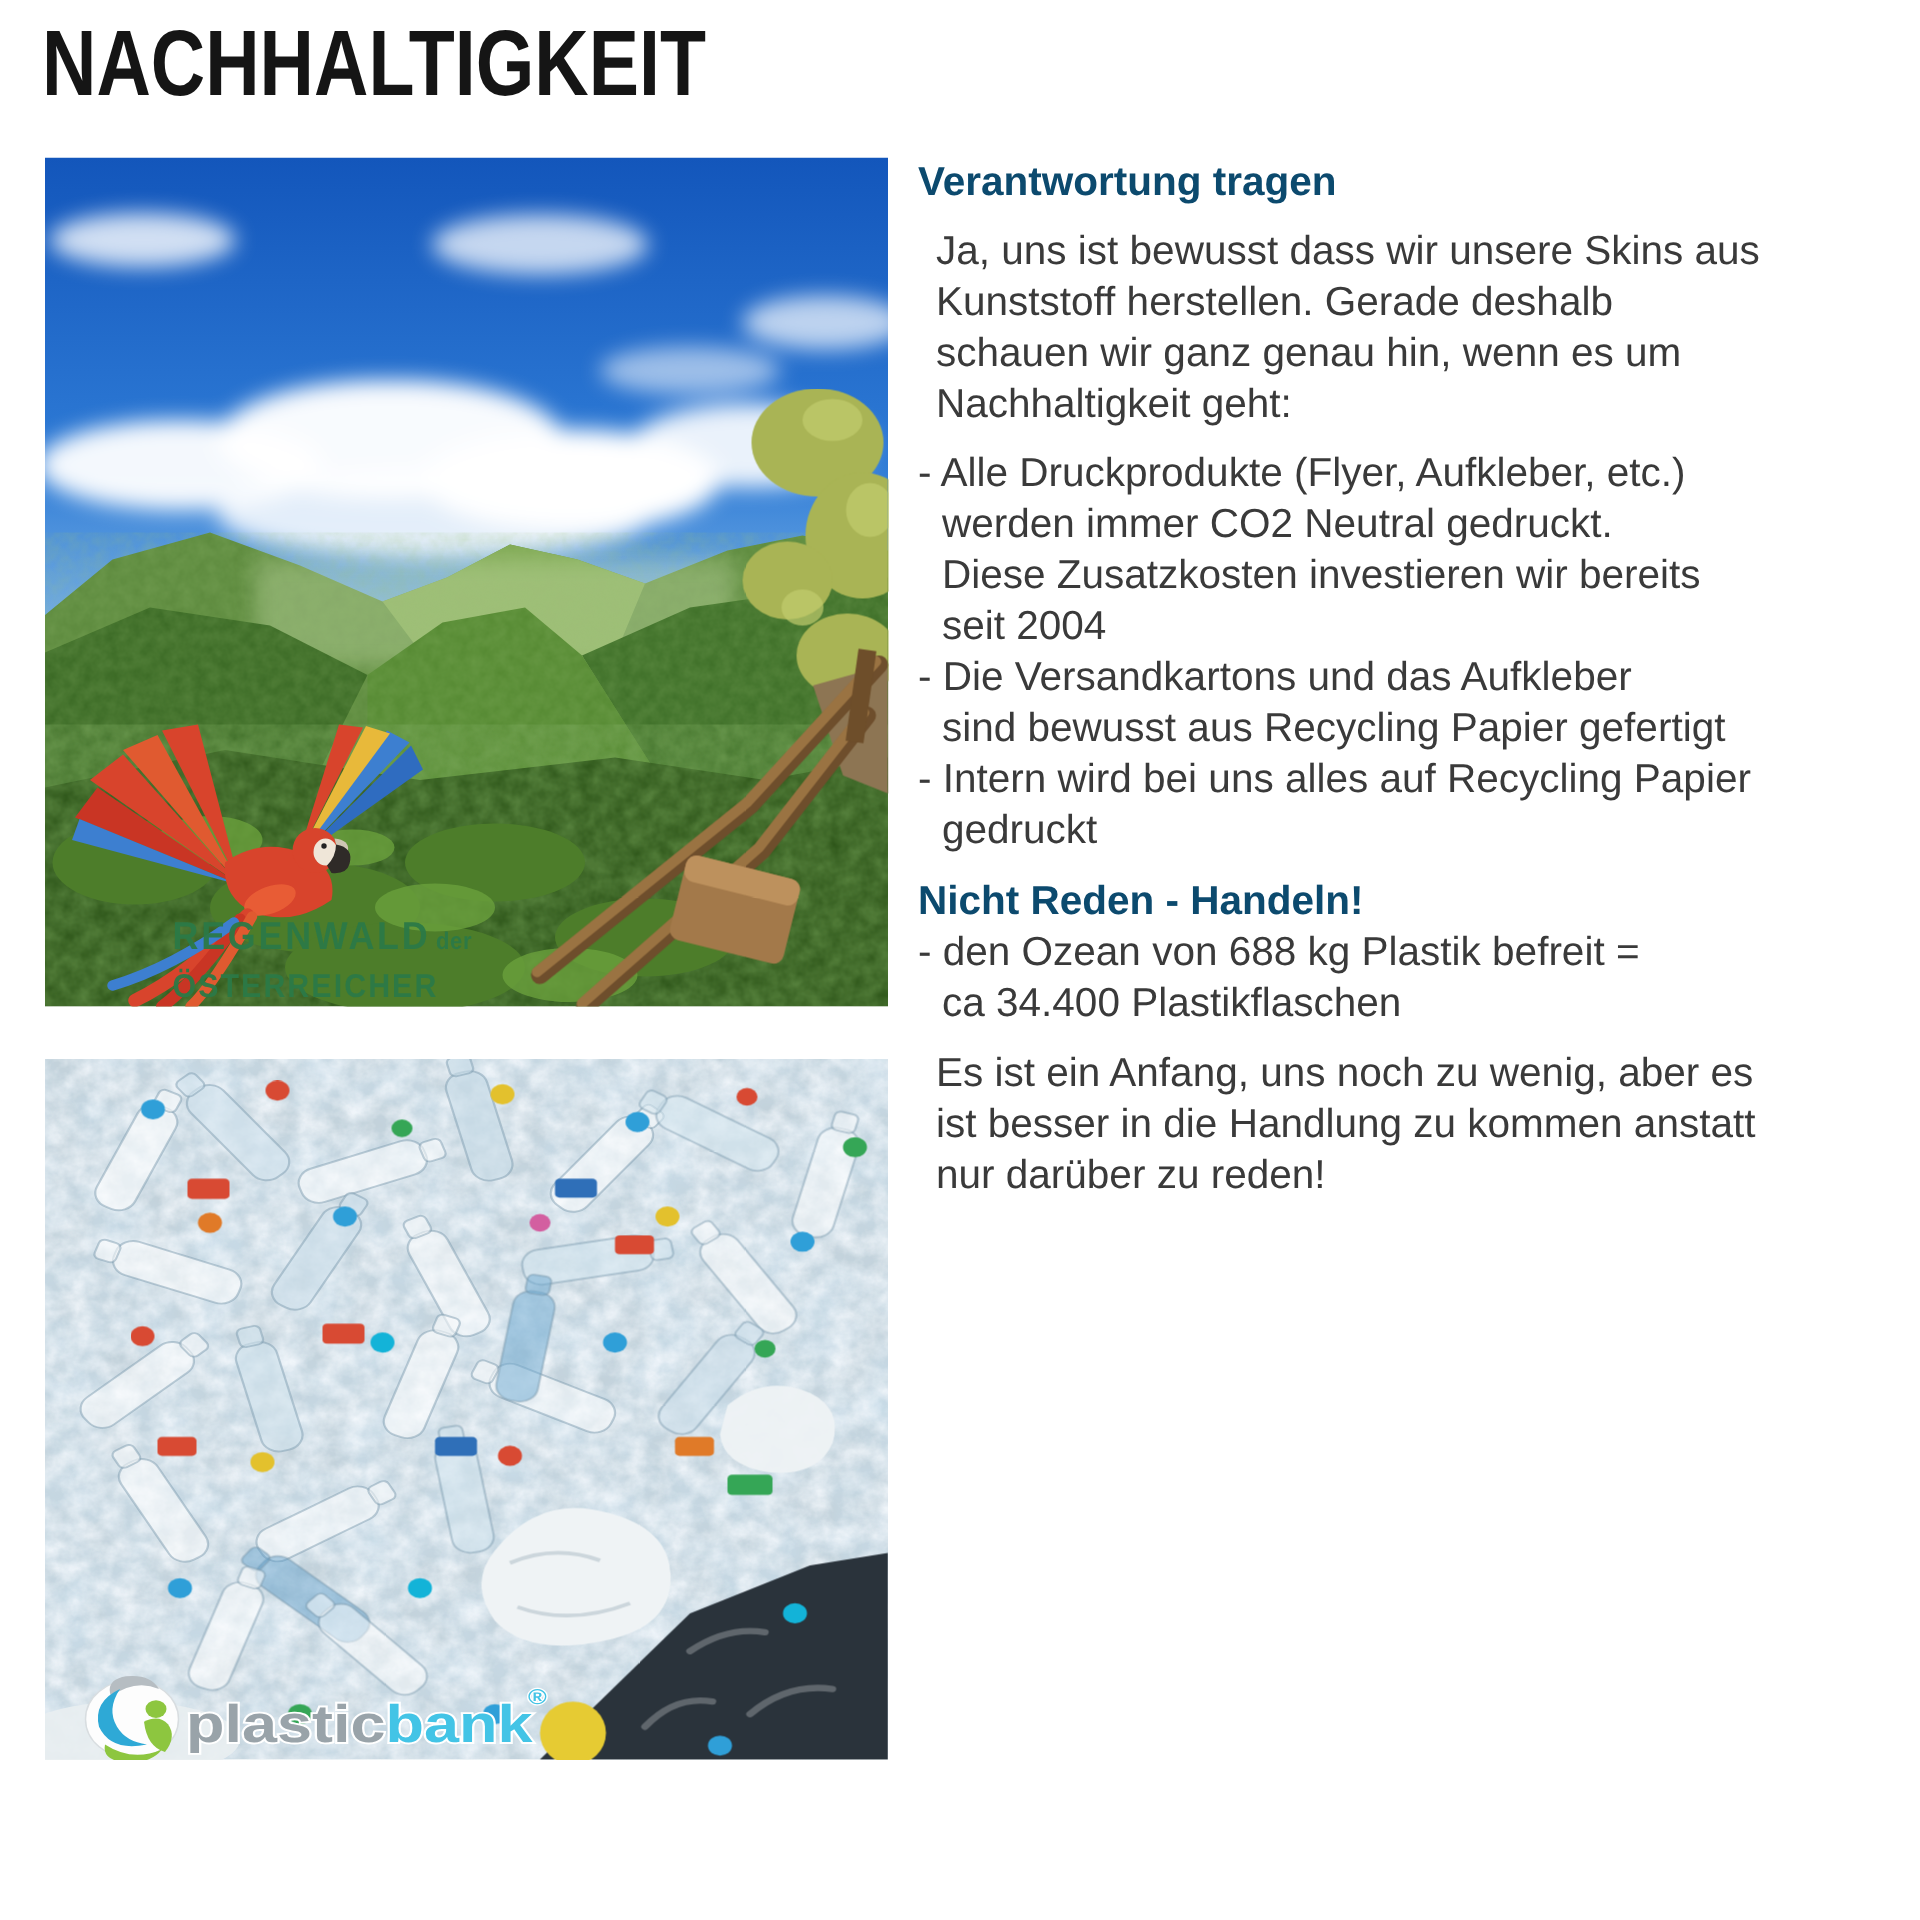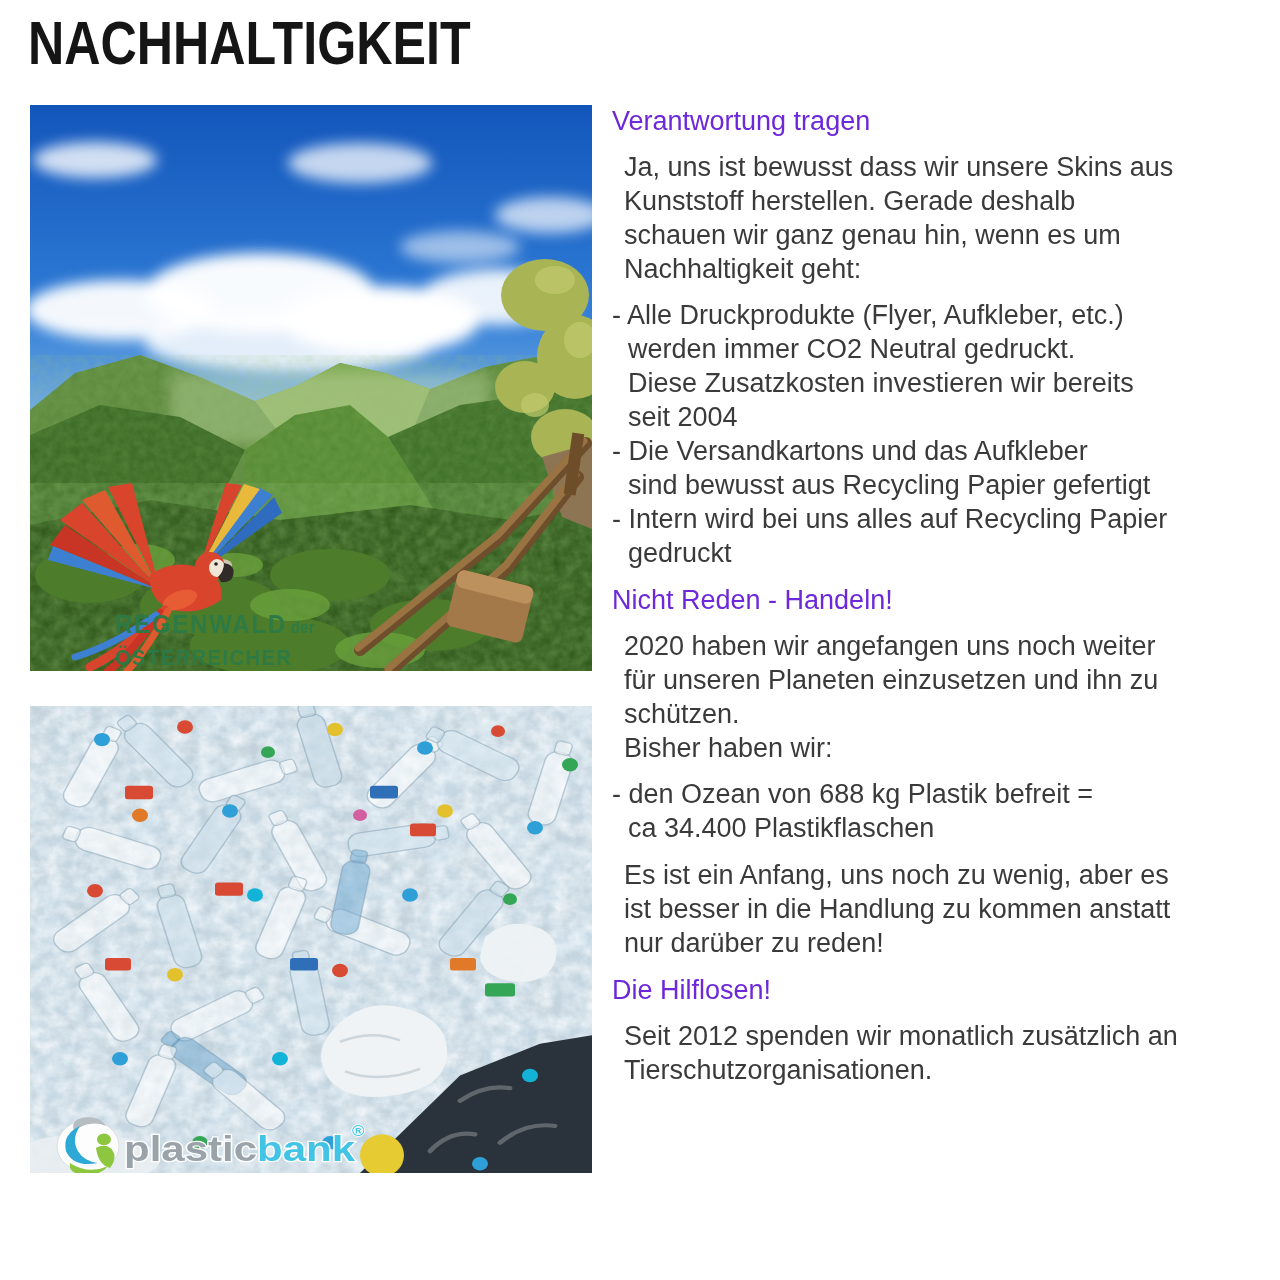--- a/index.html
+++ b/index.html
@@ -14,21 +14,21 @@
   }
   .photo{position:absolute;left:30px;display:block;}
   .photo svg{display:block;width:100%;height:100%;}
   .photo-rainforest{top:105px;width:562px;height:566px;}
   .photo-plastic{top:706px;width:562px;height:467px;}
   .right-col{
     position:absolute;left:612px;top:104px;width:652px;
     font-size:27px;line-height:34px;
   }
   .pre{white-space:pre-line;margin:12px;}
-  .h{font-weight:normal;color:#6d28d9;margin:0;font-size:27px;line-height:34px;}
+  .h{font-weight:bold;color:#0c4a6e;margin:0;font-size:27px;line-height:34px;}
   .bullet{padding-left:16px;text-indent:-16px;margin:0;}
   .mt{margin-top:13px;}
   figure{margin:0;}
 </style>
 </head>
 <body>
 
 <h1 class="page-title">NACHHALTIGKEIT</h1>
 
 <figure class="photo photo-rainforest">
@@ -284,30 +284,21 @@
 Diese Zusatzkosten investieren wir bereits
 seit 2004</div>
     <div class="bullet pre">- Die Versandkartons und das Aufkleber
 sind bewusst aus Recycling Papier gefertigt</div>
     <div class="bullet pre">- Intern wird bei uns alles auf Recycling Papier
 gedruckt</div>
   </section>
 
   <section class="mt">
     <h2 class="h">Nicht Reden - Handeln!</h2>
-    <p class="pre">2020 haben wir angefangen uns noch weiter
-für unseren Planeten einzusetzen und ihn zu
-schützen.
-Bisher haben wir:</p>
     <div class="bullet pre">- den Ozean von 688 kg Plastik befreit =
 ca 34.400 Plastikflaschen</div>
     <p class="pre mt">Es ist ein Anfang, uns noch zu wenig, aber es
 ist besser in die Handlung zu kommen anstatt
 nur darüber zu reden!</p>
   </section>
 
-  <section class="mt">
-    <h2 class="h">Die Hilflosen!</h2>
-    <p class="pre">Seit 2012 spenden wir monatlich zusätzlich an
-Tierschutzorganisationen.</p>
-  </section>
 
 </div>
 
 </body></html>

